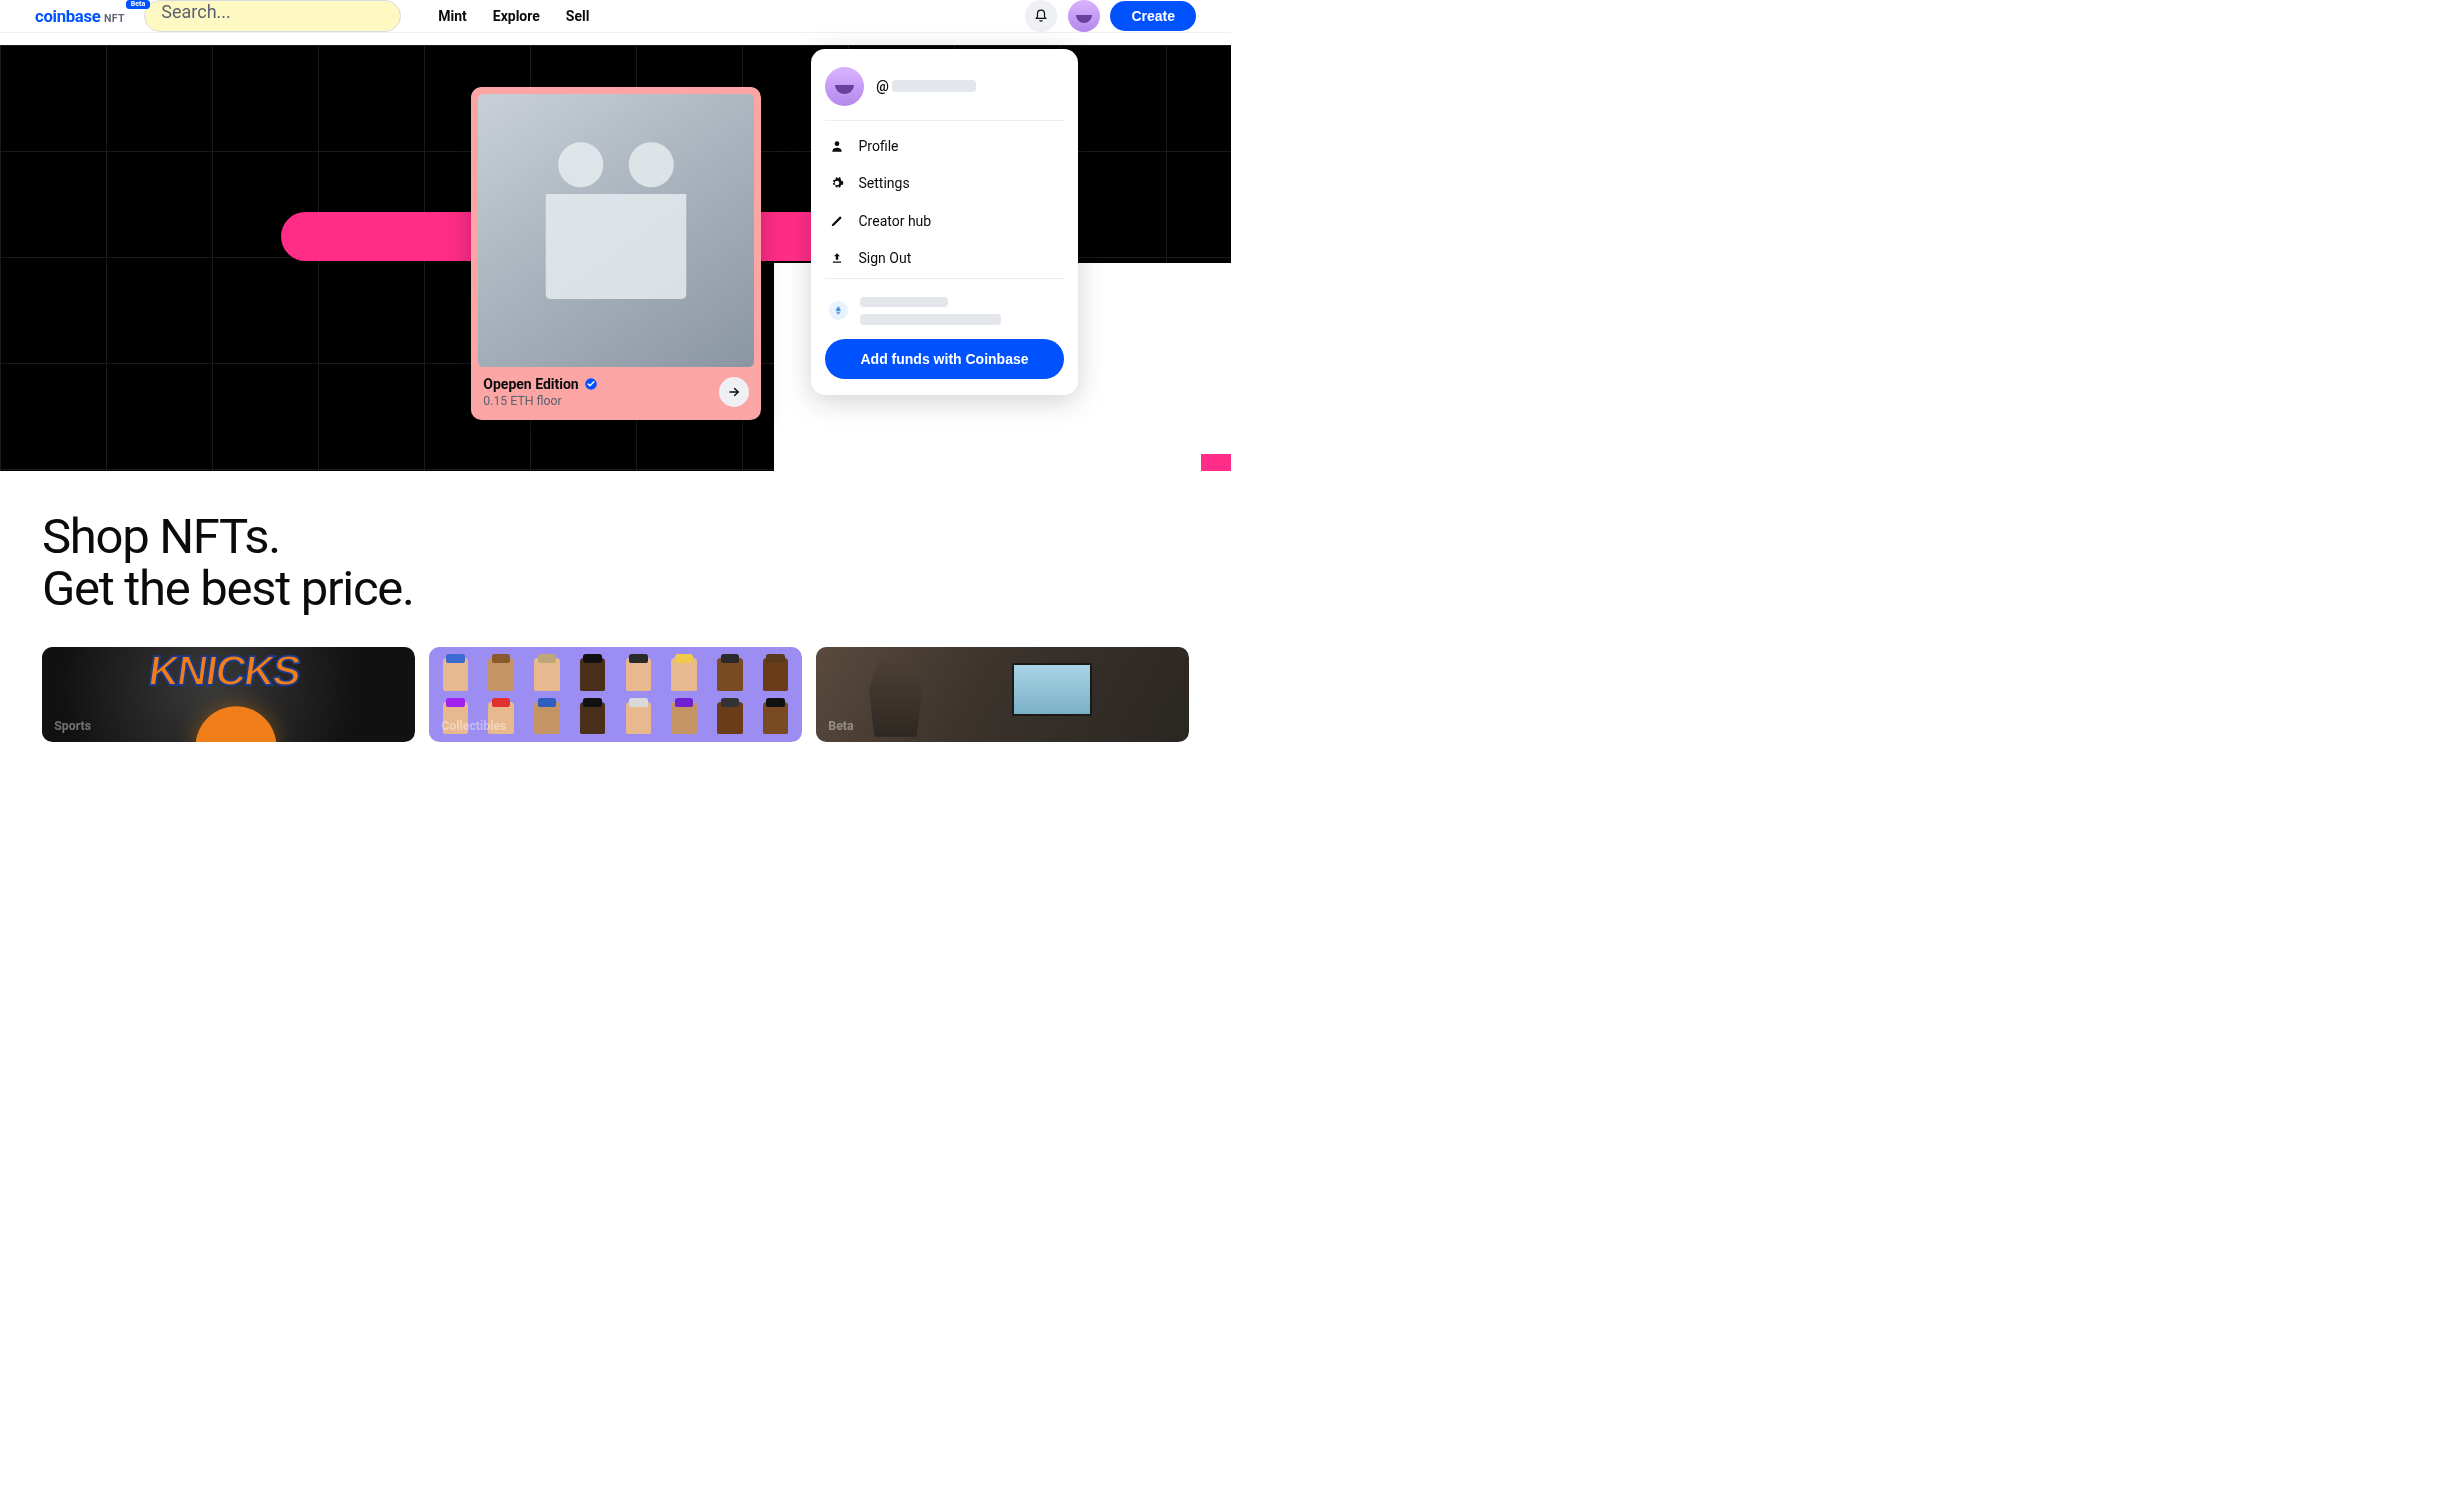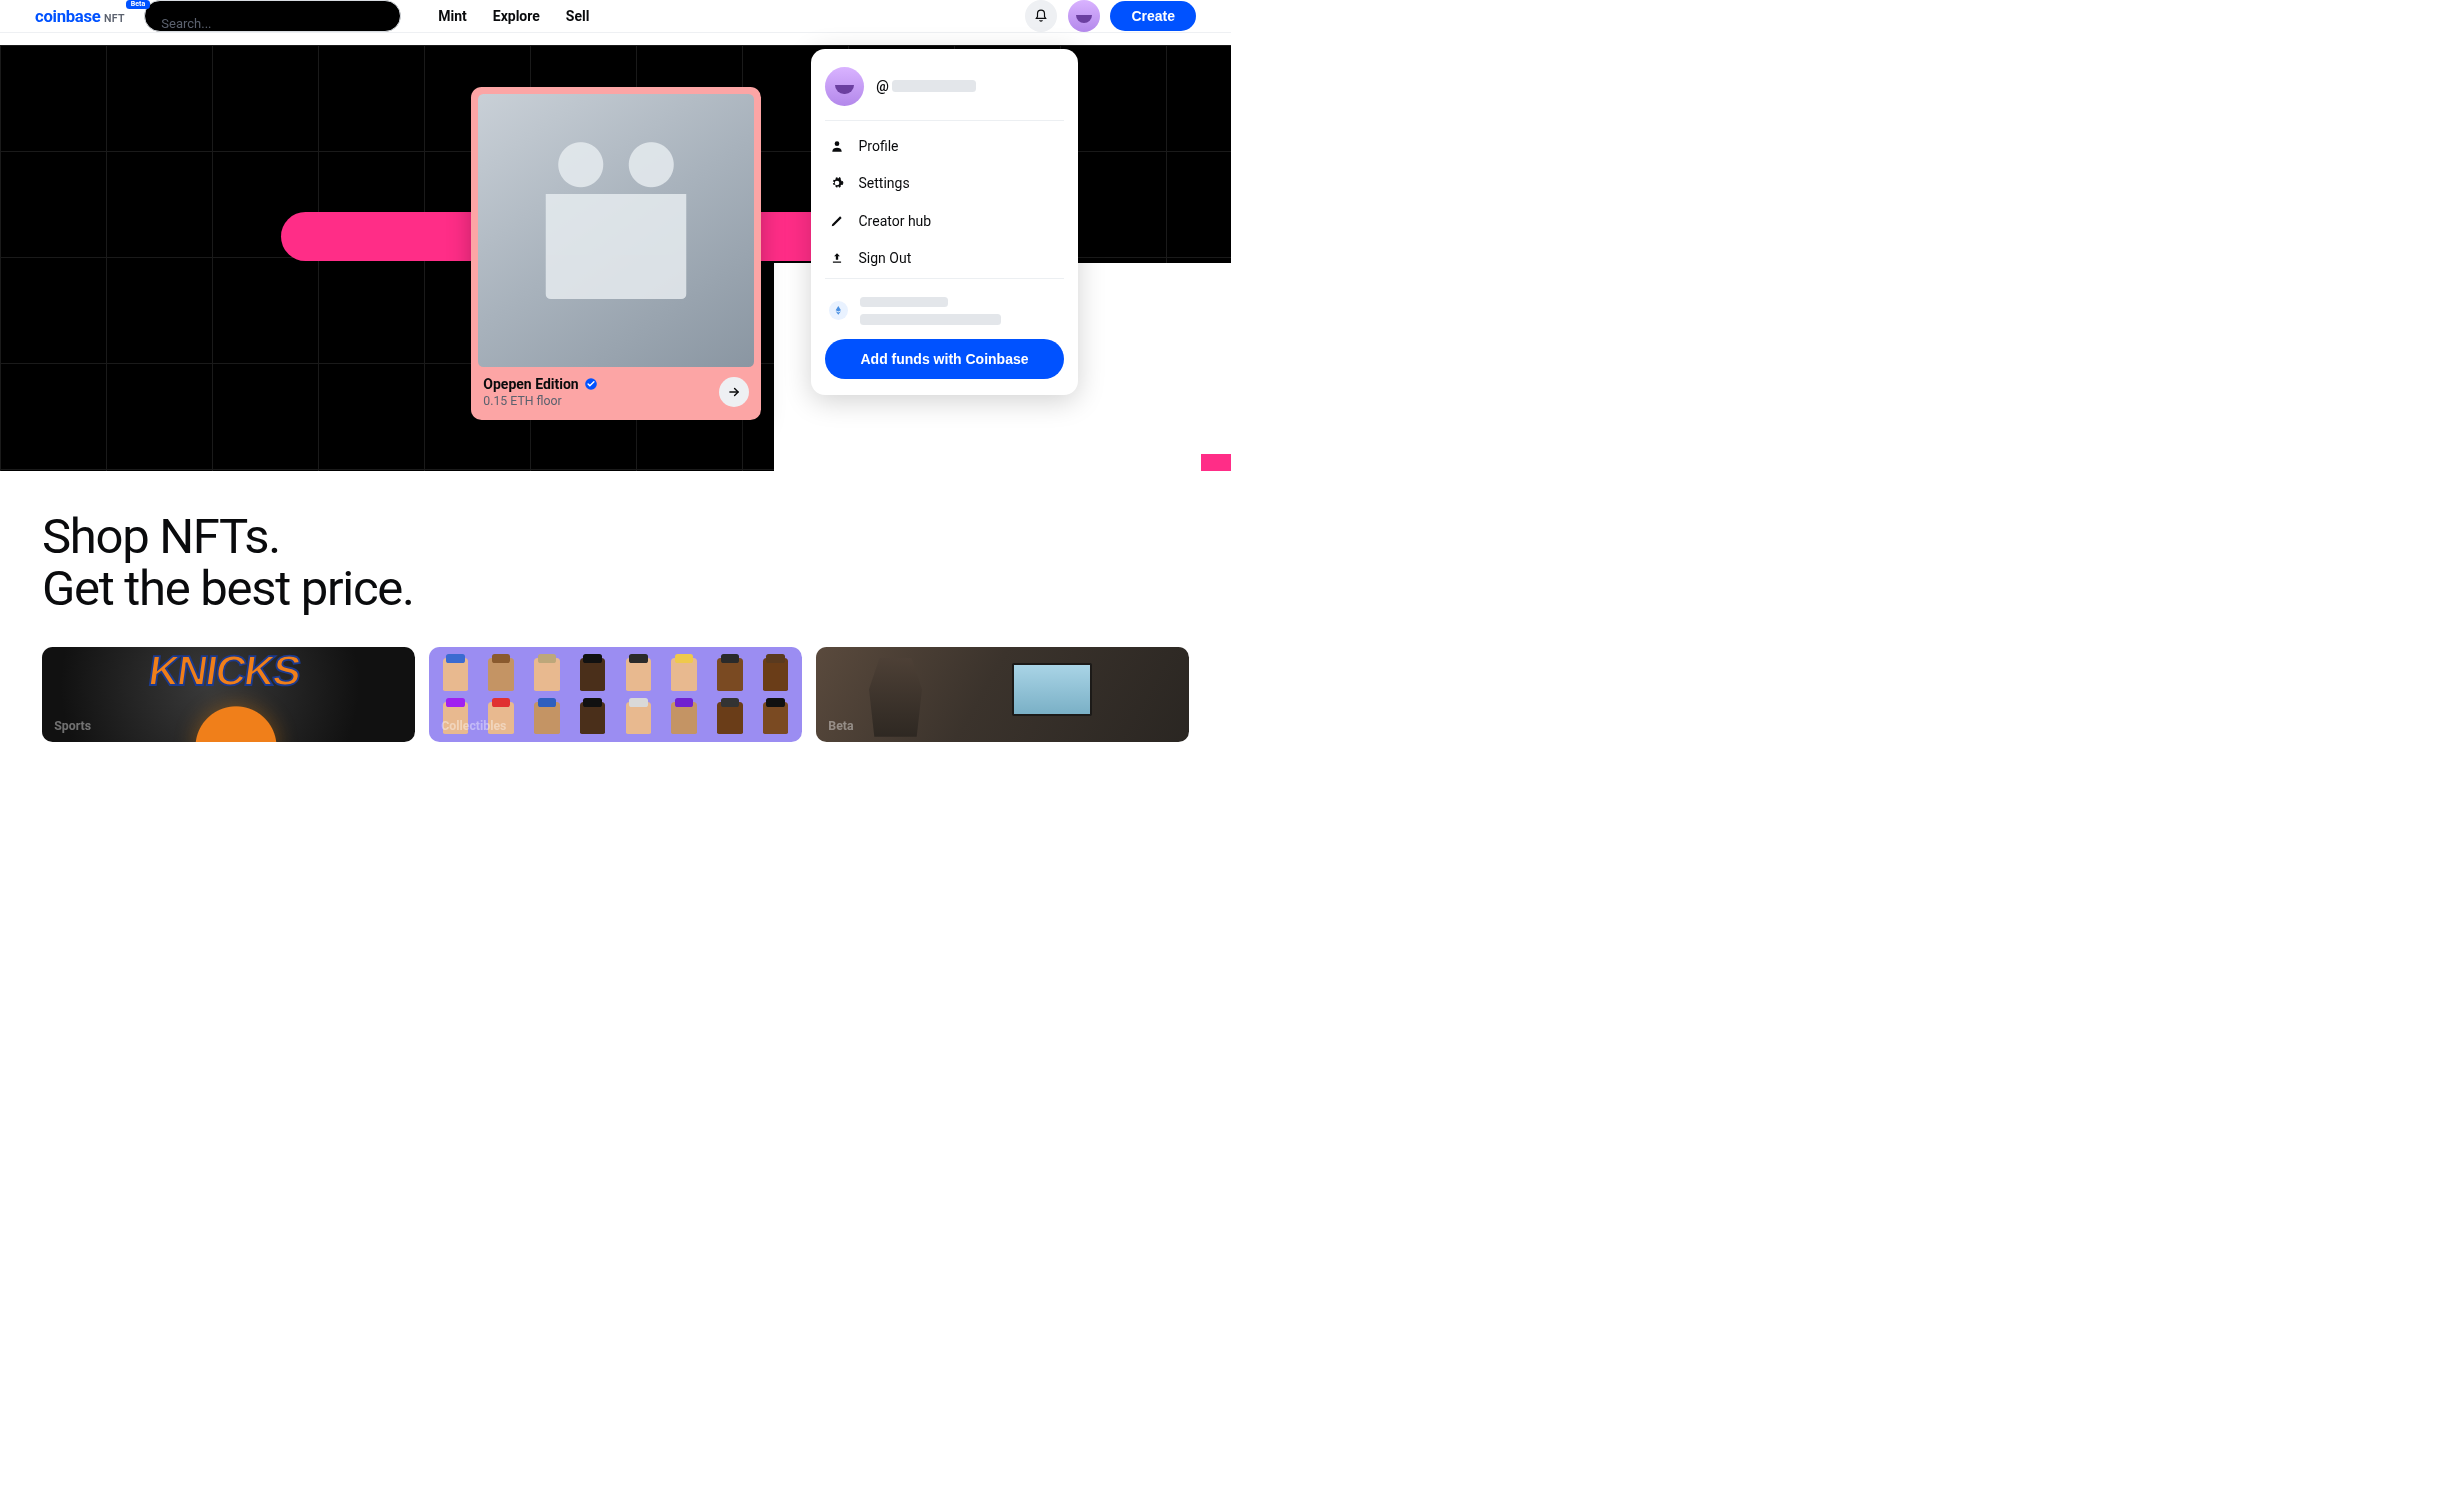--- a/index.html
+++ b/index.html
@@ -55,25 +55,25 @@
     font-weight: 700;
     padding: 0.9px 4.4px;
     border-radius: 3.5px;
   }
   .search {
     width: 257px;
     height: 32px;
     border: 0.9px solid #d8dce1;
     border-radius: 879px;
     padding: 0 16px;
-    font-size: 13px;
+    font-size: 18px;
     color: #5b616e;
     display: flex;
-    align-items: flex-end;
-    background: #000000;
+    align-items: flex-start;
+    background: #fef9c3;
   }
   .nav {
     display: flex;
     gap: 26px;
     margin-left: 24.6px;
   }
   .nav a {
     font-weight: 700;
     font-size: 14px;
     color: #0a0b0d;

